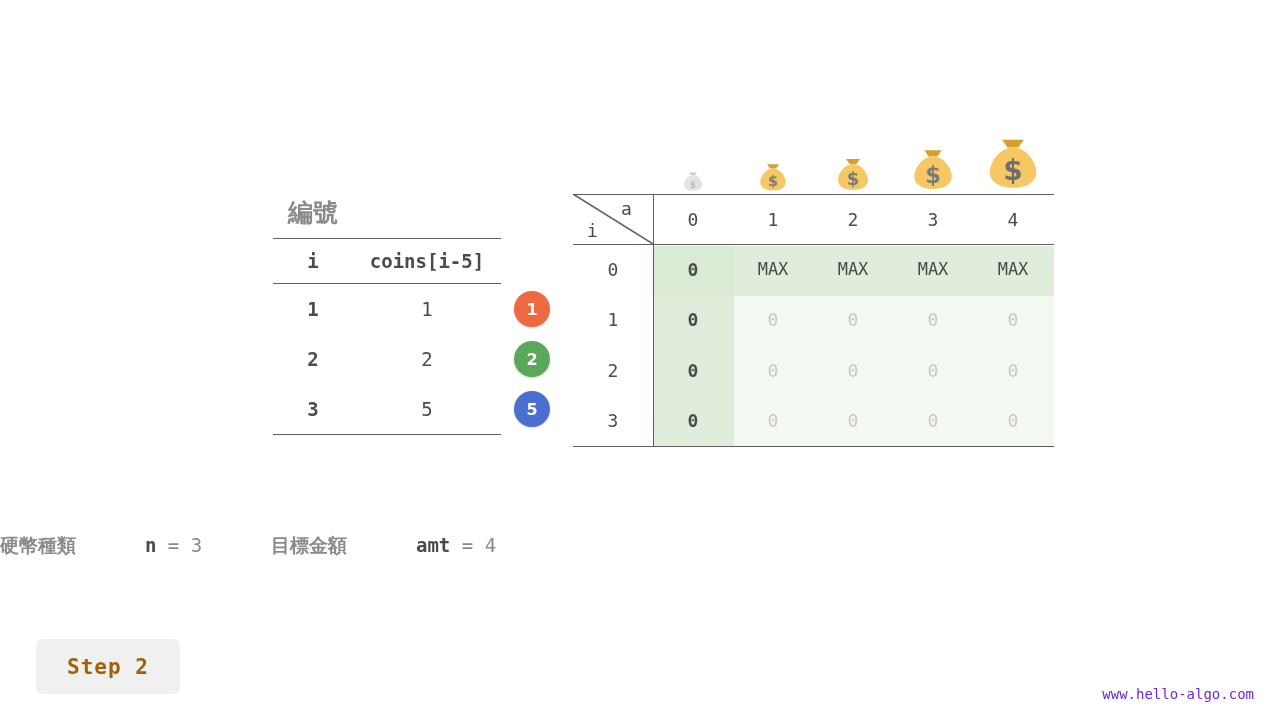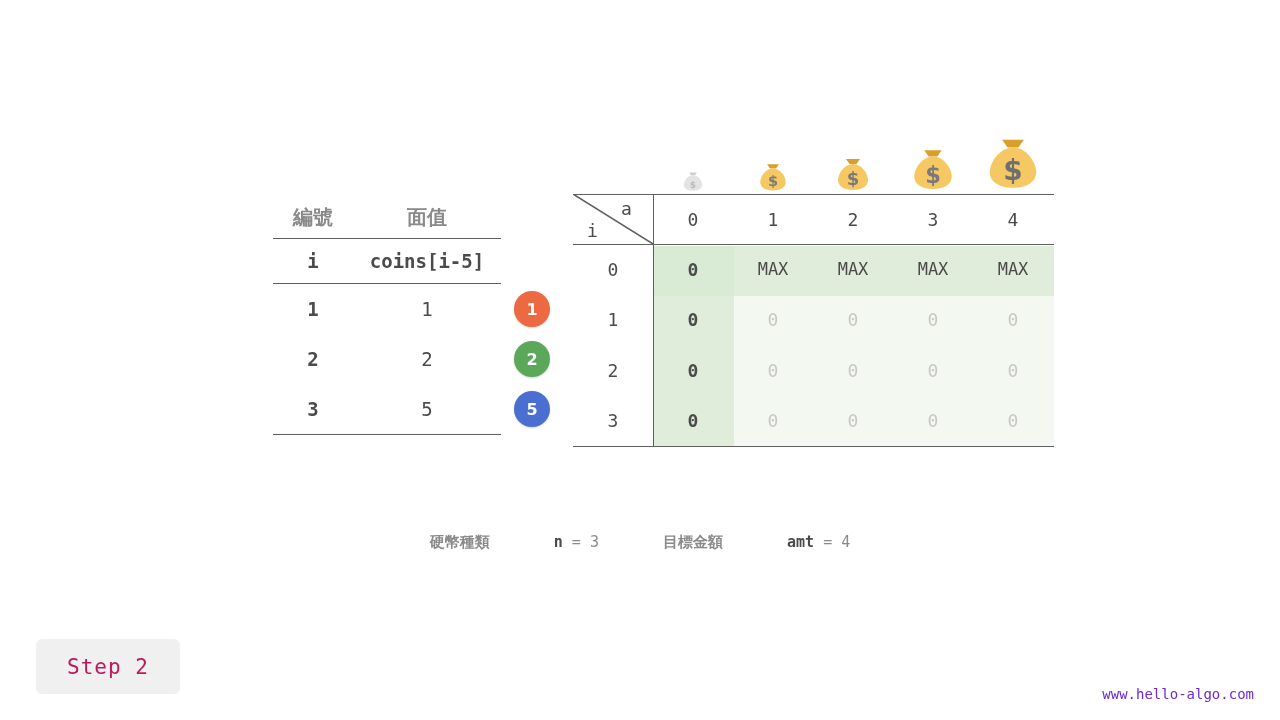--- a/index.html
+++ b/index.html
@@ -23,25 +23,25 @@
 
   
   .coin-table {
     position: absolute;
     left: 273px;
     top: 196px;
     width: 228px;
   }
   .coin-head {
     display: flex;
-    align-items: center;
+    align-items: flex-start;
     height: 42px;
     color: #8a8a8a;
     font-weight: bold;
-    font-size: 20px;
+    font-size: 25px;
     font-family: "DejaVu Sans", sans-serif;
   }
   .coin-head .c1 { width: 80px; text-align: center; }
   .coin-head .c2 { width: 148px; text-align: center; }
 
   .coin-sep {
     border-top: 1.5px solid #5f5f5f;
     height: 0;
   }
   .coin-sub {
@@ -200,22 +200,22 @@
     transform: translateX(-50%);
   }
   .bag svg { display: block; margin: 0 auto; }
 
   
   .caption-row {
     position: absolute;
     left: 0;
     top: 533px;
     width: 1280px;
-    text-align: center;
-    font-size: 15px;
+    text-align: left;
+    font-size: 19px;
     color: #8a8a8a;
   }
   .caption-row .label {
     font-family: "DejaVu Sans", sans-serif;
     font-weight: bold;
   }
   .caption-row .var {
     color: #4b4b4b;
     font-weight: bold;
   }
@@ -241,43 +241,42 @@
     position: absolute;
     left: 36px;
     top: 639px;
     width: 144px;
     height: 55px;
     background: #f0f0f0;
     border-radius: 6px;
     display: flex;
     align-items: center;
     justify-content: center;
-    color: #be185d;
-    font-weight: normal;
+    color: #a16207;
+    font-weight: bold;
     font-size: 21px;
     letter-spacing: 1px;
   }
 
   .watermark {
     position: absolute;
     right: 26px;
     bottom: 18px;
     color: #6d28d9;
     font-size: 14px;
   }
 </style>
 </head>
 <body>
 
 <div class="stage">
 
   <div class="coin-table">
     <div class="coin-head">
       <div class="c1">編號</div>
-      <div class="c2">面值</div>
     </div>
     <div class="coin-sep"></div>
     <div class="coin-sub">
       <div class="c1">i</div>
       <div class="c2">coins[i-5]</div>
     </div>
     <div class="coin-sep"></div>
 
     <div class="coin-row">
       <div class="c1">1</div>

